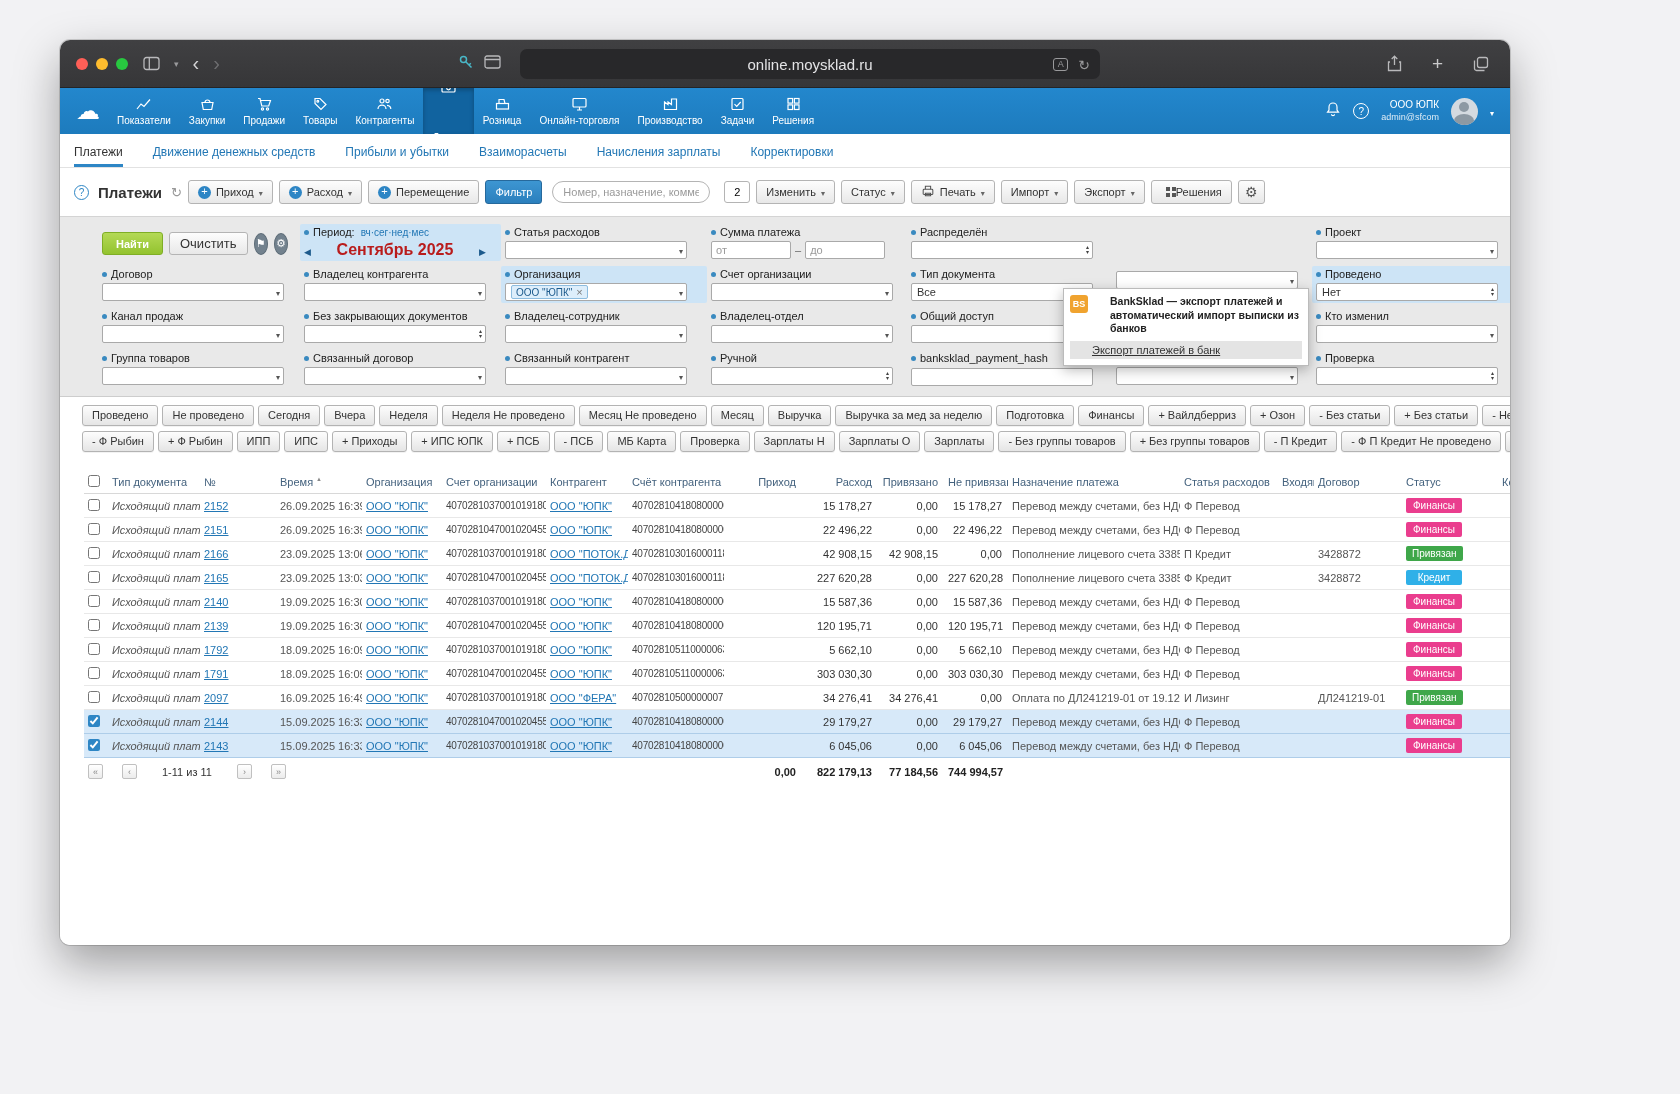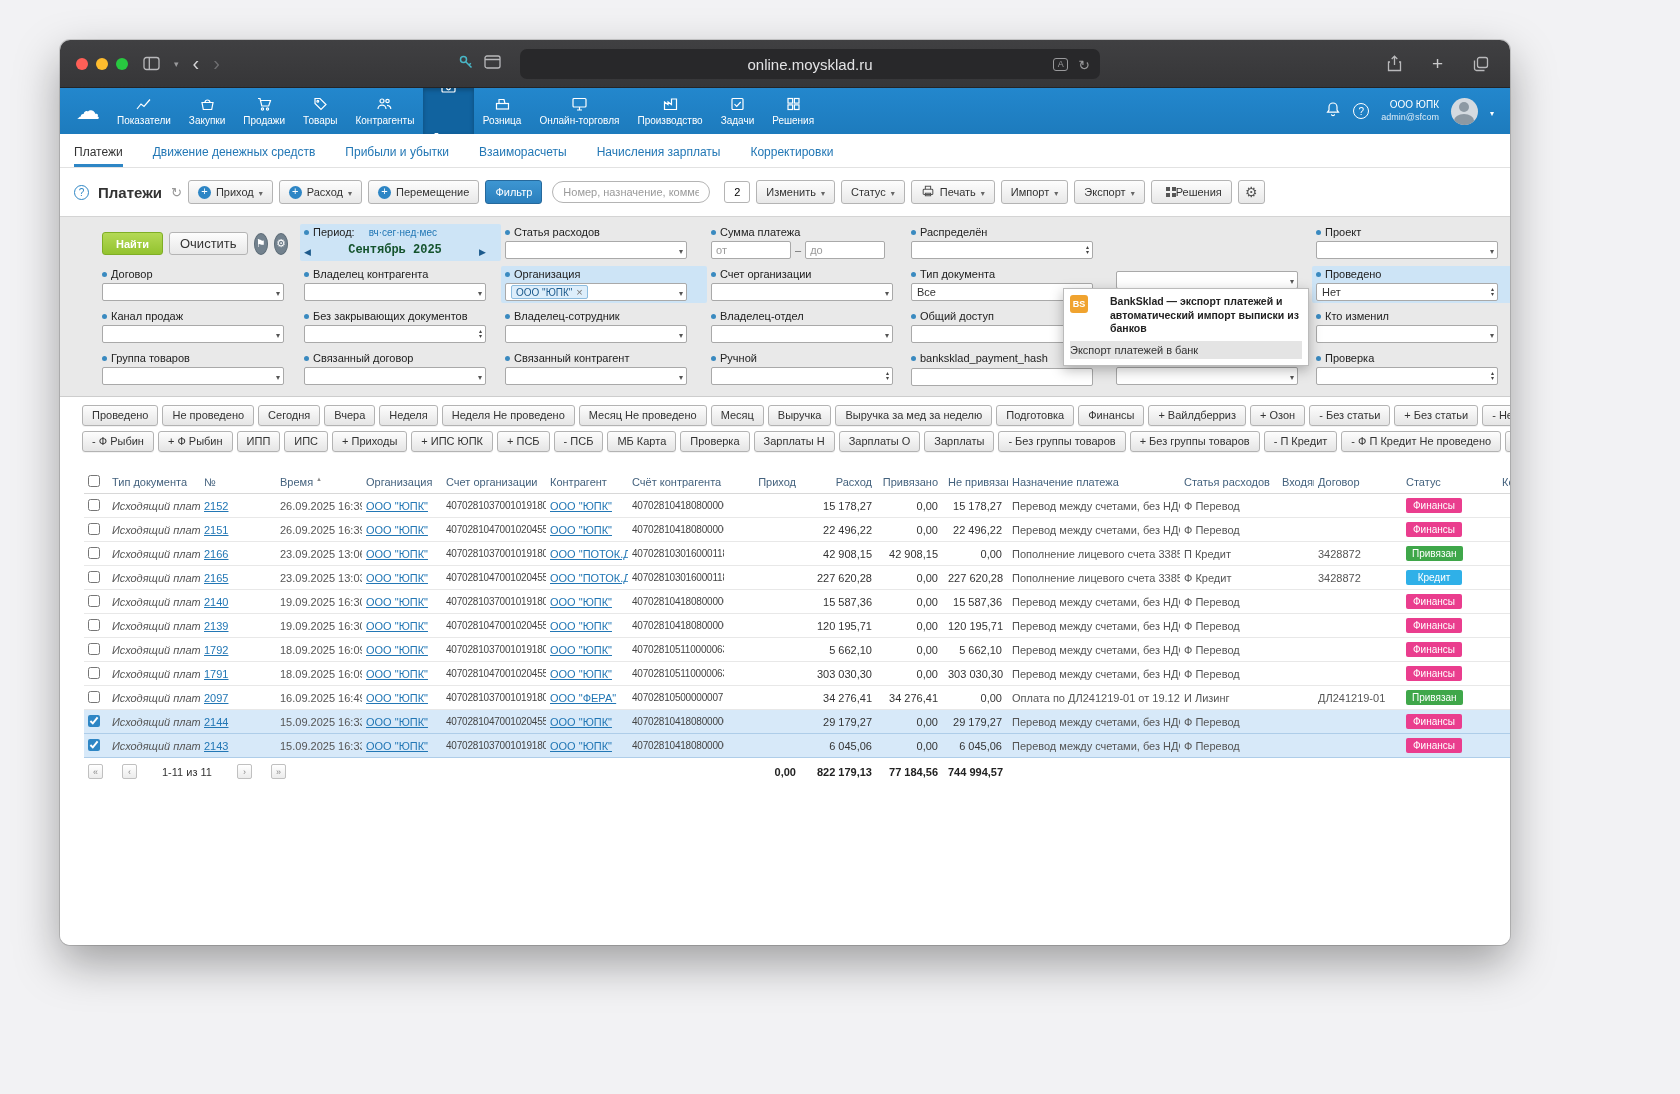--- a/index.html
+++ b/index.html
@@ -89,21 +89,21 @@
   
   .fpanel { background:#e9e9e9; border-top:1px solid #d4d4d4; border-bottom:1px solid #cdcdcd;
     padding:7px 0 6px 38px; overflow:hidden; }
   .f-row { display:grid; grid-template-columns:202px 201px 206px 200px 205px 200px 200px 110px;
     margin-bottom:2px; height:40px; align-items:start; }
   .fcell { padding:2px 12px 2px 4px; border-radius:2px; }
   .fcell.hl { background:#cde4f6; }
   .flabel { display:flex; align-items:center; gap:4px; font-size:11px; color:#222;
     margin-bottom:3px; white-space:nowrap; overflow:hidden; }
   .fdot { width:5px; height:5px; border-radius:50%; background:#3a8ac0; flex:none; }
-  .quick { color:#2277b5; font-size:10px; cursor:pointer; margin-left:10px; }
+  .quick { color:#2277b5; font-size:10px; cursor:pointer; margin-left:2px; }
   .fctl { height:18px; background:#fff; border:1px solid #a9a9a9; border-radius:2px; display:flex;
     align-items:center; padding:0 3px 0 5px; font-size:11px; color:#333; width:182px; cursor:pointer; }
   .caret-end{ margin-left:auto; } .caret-end::before{ content:"▾"; font-size:8px; color:#555; }
   .spin-end{ margin-left:auto; display:flex; flex-direction:column; align-items:center;
     line-height:5px; font-size:6px; color:#444; padding-left:3px; }
   .spin-end::before{ content:"▴"; display:block; } .spin-end::after{ content:"▾"; display:block; }
   .finput { height:18px; border:1px solid #a9a9a9; border-radius:2px; font-size:11px; padding:0 4px;
     width:182px; font-family:inherit; background:#fff; }
   .finput::placeholder{ color:#9a9a9a; }
   .btn-row { display:flex; align-items:center; gap:6px; padding-top:8px; }
@@ -111,21 +111,21 @@
     border:1px solid #7fae25; border-radius:3px; color:#fff; font-weight:bold; font-size:11px;
     cursor:pointer; font-family:inherit; }
   .clear-btn { height:23px; padding:0 10px; background:linear-gradient(#fdfdfd,#e8e8e8);
     border:1px solid #b4b4b4; border-radius:3px; font-size:13px; color:#333; cursor:pointer; font-family:inherit; }
   .circ-btn { width:22px; height:22px; border-radius:50%; background:#73828e; border:1px solid #5f6e79;
     color:#fff; display:inline-flex; align-items:center; justify-content:center; font-size:11px; cursor:pointer; }
   .i-flag::before{ content:"⚑"; } .i-gearw::before{ content:"⚙"; }
   .p-nav { display:flex; align-items:center; justify-content:space-between; width:182px; margin-top:2px; }
   .p-prev::before{ content:"◀"; font-size:9px; color:#1c5a8c; }
   .p-next::before{ content:"▶"; font-size:9px; color:#1c5a8c; }
-  .p-month { font-size:12px; font-weight:bold; color:#14532d;font-family:Liberation Mono, monospace; }
+  .p-month { font-size:16px; font-weight:bold; color:#b91c1c; }
   .sum-ctl { display:flex; align-items:center; gap:4px; }
   .sum-ctl .finput{ width:80px; }
   .dash { color:#666; font-size:11px; }
   .fchip { display:inline-flex; align-items:center; gap:4px; background:#ddeefb; border:1px solid #8cbcdf;
     border-radius:2px; padding:0 4px; height:14px; font-size:10px; color:#1c5a8c; white-space:nowrap; }
   .chip-x::before{ content:"×"; color:#777; font-size:11px; cursor:pointer; }
   .dwrap { position:relative; width:86px; }
   .dwrap .finput{ width:86px; padding-right:14px; }
   .i-cal{ position:absolute; right:3px; top:3px; }
   .i-cal::before{ content:"▦"; color:#777; font-size:10px; }
@@ -165,21 +165,21 @@
   .pg-next::before{content:"›";} .pg-last::before{content:"»";}
   .pg-label { margin:0 6px; }
 
   
   .sol-popup { position:absolute; left:1003px; top:120px; width:246px; background:#fff;
     border:1px solid #bbb; box-shadow:0 4px 12px rgba(0,0,0,.28); padding:6px; z-index:50; }
   .sol-head { display:flex; gap:22px; align-items:flex-start; cursor:pointer; }
   .bs-icon { width:18px; height:18px; border-radius:3px; background:#f0a32f; color:#fff; font-size:9px;
     font-weight:bold; display:inline-flex; align-items:center; justify-content:center; flex:none; }
   .sol-title { font-size:10.5px; font-weight:bold; color:#222; line-height:1.3; }
-  .sol-item { margin-top:5px; background:#e4e4e4; padding:3px 0; font-size:11px; color:#333; cursor:pointer; }
+  .sol-item { margin-top:5px; background:#e4e4e4; padding:3px 22px; font-size:11px; color:#333; cursor:pointer;text-decoration:underline; }
 </style>
 </head>
 <body>
 
 <div class="window">
 
   <div class="titlebar">
     <span class="tl tl-close"></span>
     <span class="tl tl-min"></span>
     <span class="tl tl-zoom"></span>

